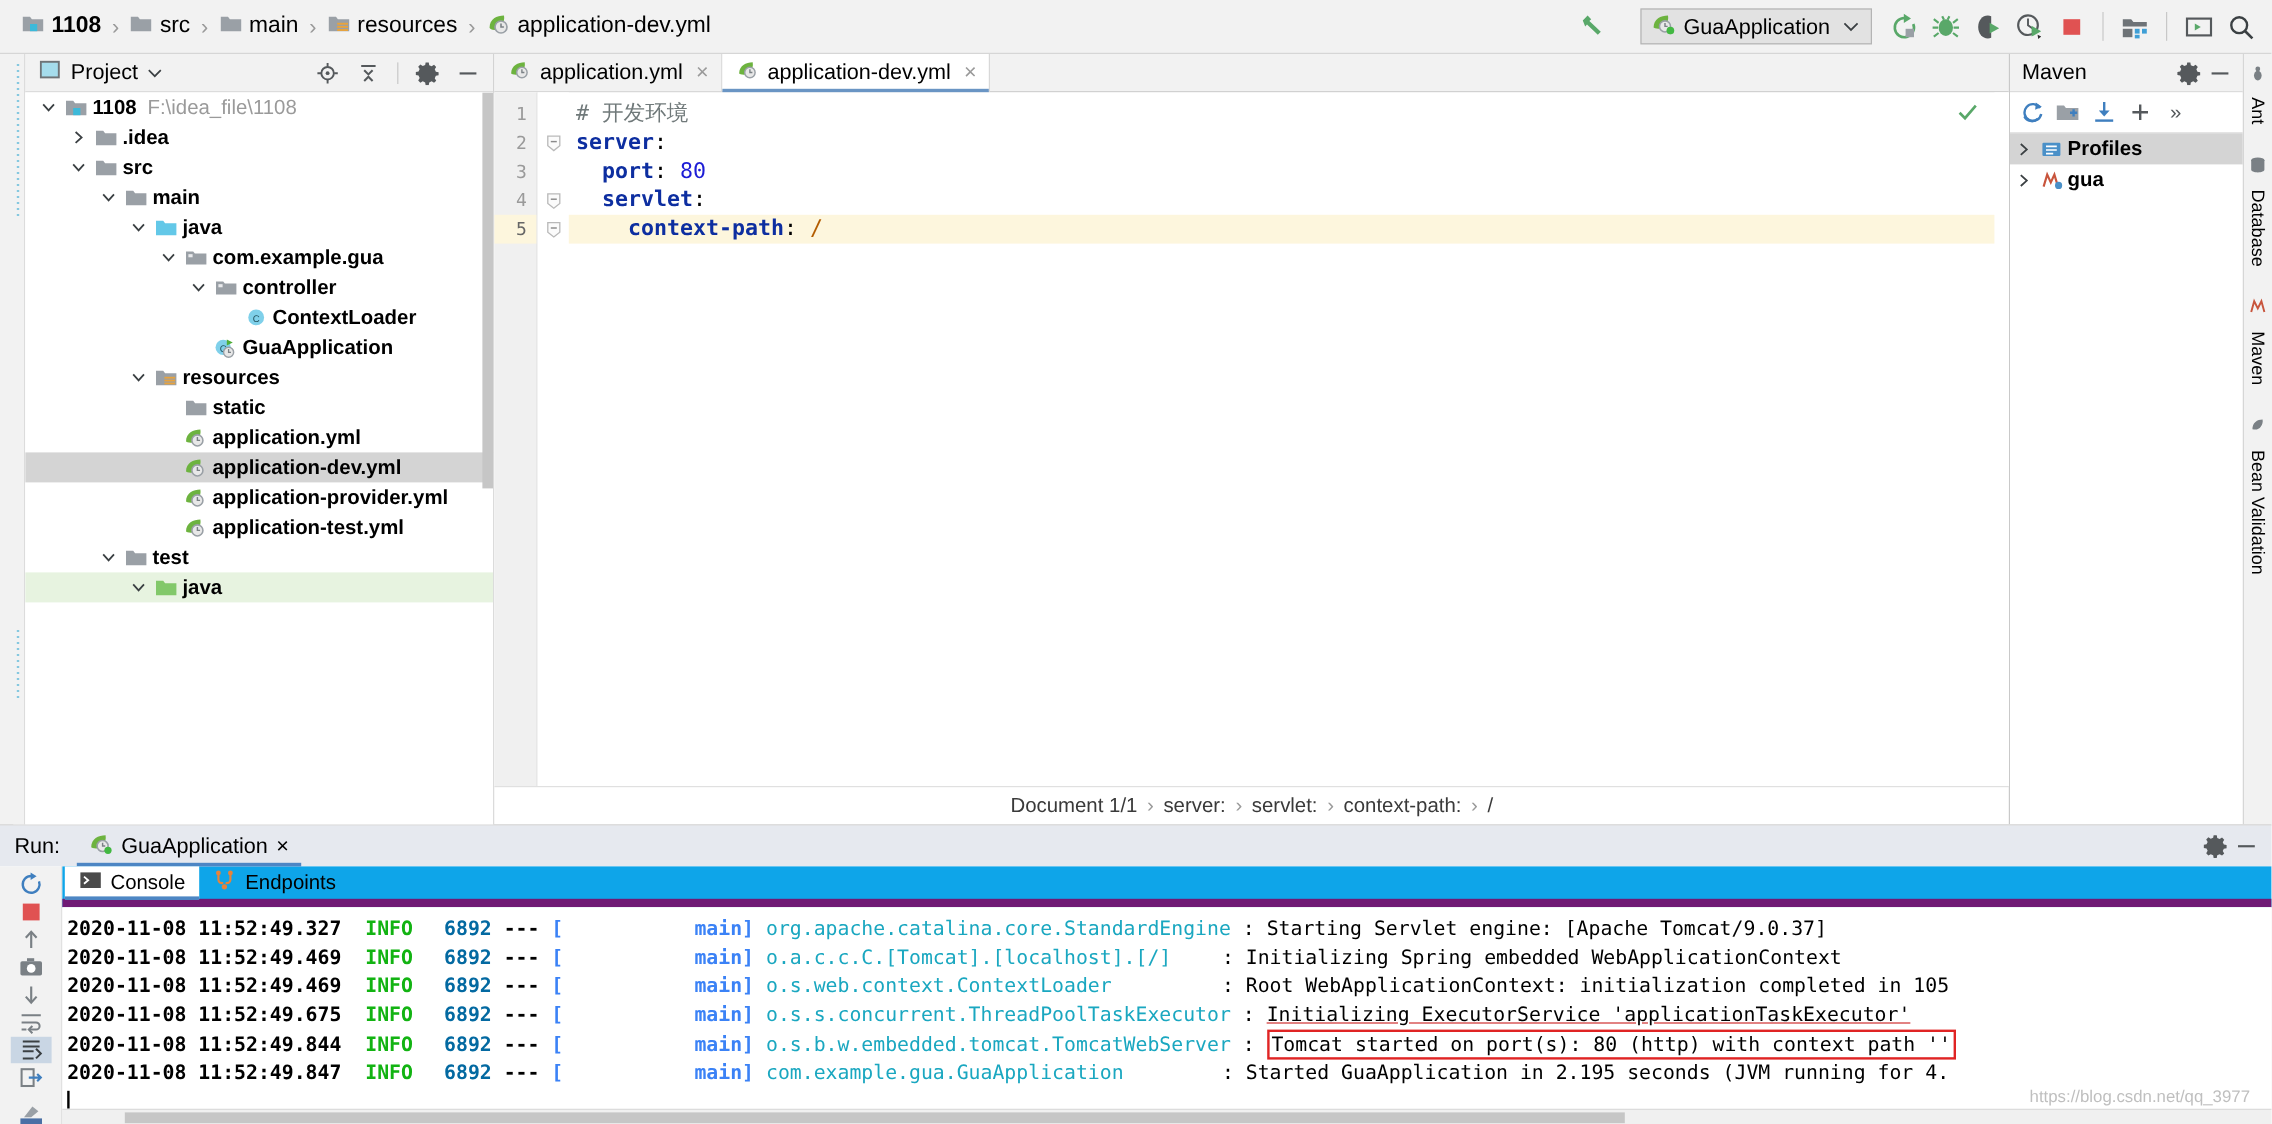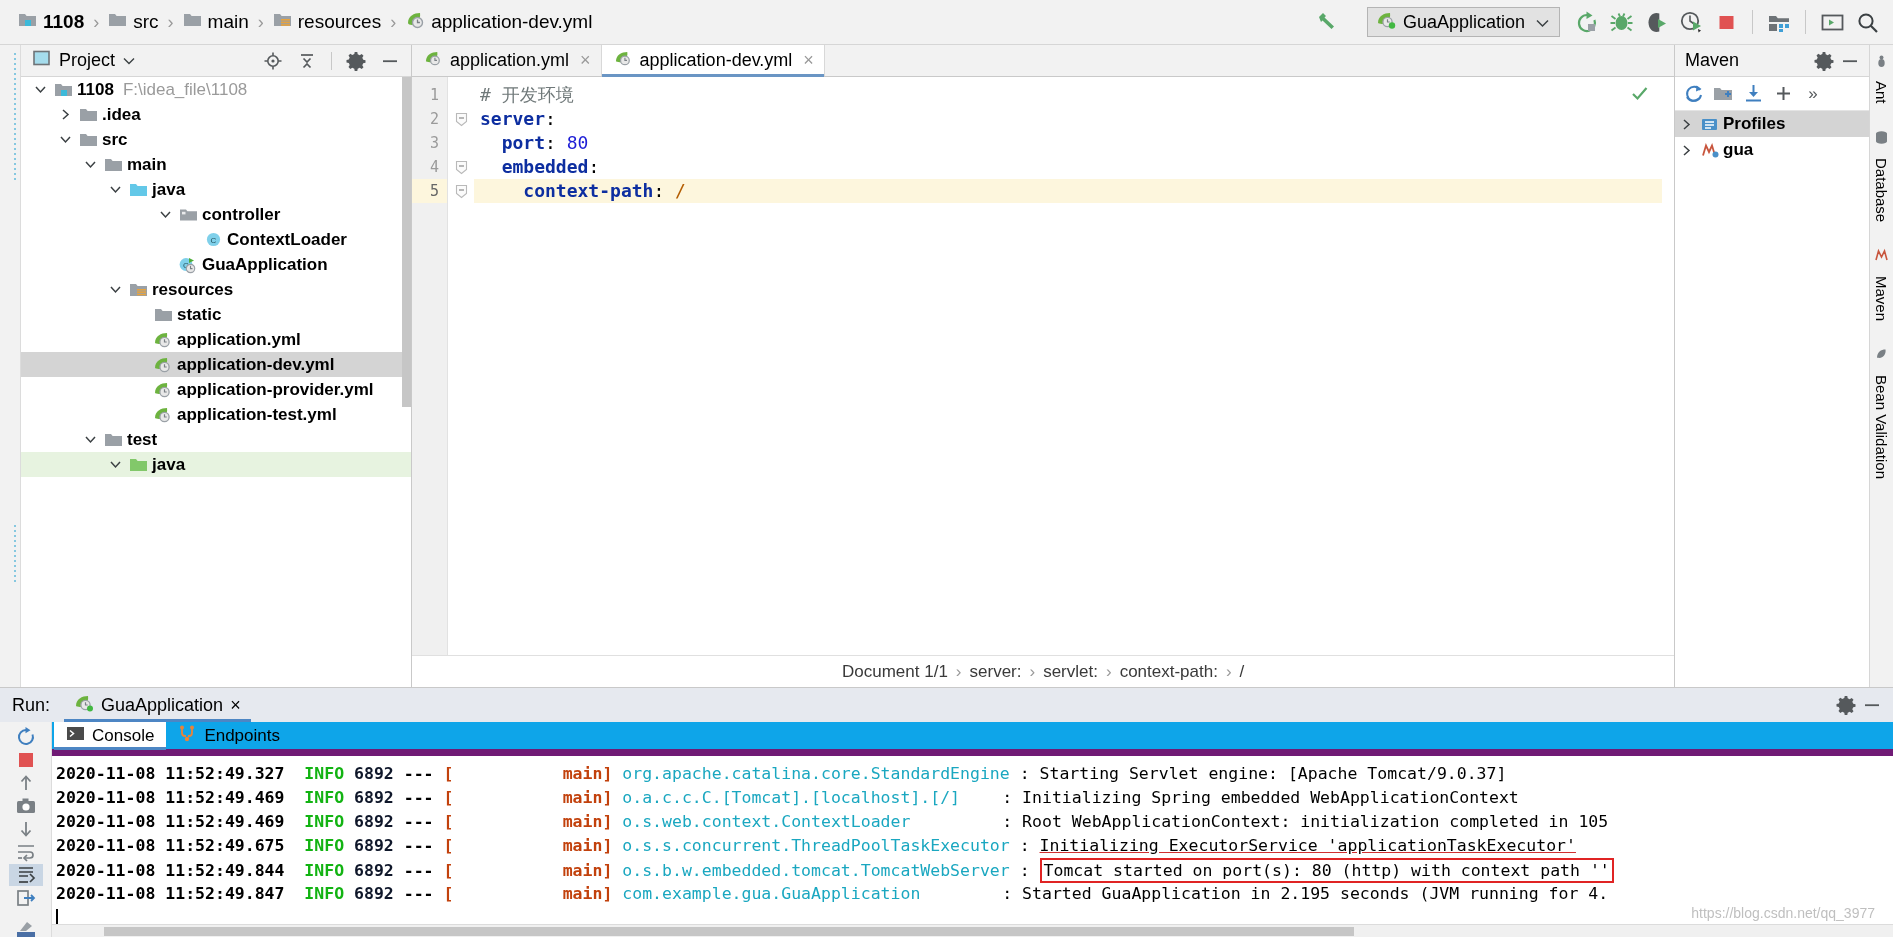--- a/index.html
+++ b/index.html
@@ -175,23 +175,23 @@
       background: #0ea5e9; border-bottom: 7px solid #701a75; padding-left: 2px; }
   .ctab { display: flex; align-items: center; gap: 7px; padding: 0 12px; font-size: 17px; position: relative; }
   .ctab.active { background: #fff; }
   .ctab.active::after { content: ""; position: absolute; left: 0; right: 0; bottom: -1px; height: 3px; background: #4d86c4; }
 
   .console-body { flex: 1 1 auto; position: relative; overflow: hidden; background: #fff;
       font-family: "DejaVu Sans Mono", monospace; font-size: 16.5px; padding: 6px 0 0 4px; }
   .log-line { height: 24px; line-height: 24px; white-space: pre; display: block; }
   .lg-ts { color: #000; font-weight: bold; }
   .lg-info { color: #12b312; font-weight: bold; }
-  .lg-pid { color: #0f172a; font-weight: bold; }
+  .lg-pid { color: #0369a1; font-weight: bold; margin-left: 16px; }
   .lg-dash { color: #000; font-weight: bold; }
-  .lg-thread { color: #c2410c; font-weight: bold; }
+  .lg-thread { color: #3b82f6; font-weight: bold; }
   .lg-logger { color: #1aa7c0; }
   .lg-msg { color: #000; }
   .lg-msg.underlined { text-decoration: underline; text-decoration-color: #d03030; }
   .lg-boxed {
     border: 2px solid #e02424; padding: 0 2px; display: inline-block; line-height: 21px;
   }
   .caret { display: inline-block; width: 2px; height: 17px; background: #000; vertical-align: -3px; }
 
   .console-hscroll { height: 13px; background: #f0f0f0; border-top: 1px solid #dcdcdc; position: relative; }
   .console-hscroll .thumb { position: absolute; left: 52px; top: 2px; height: 9px; width: 1250px; background: #c6c6c6; }
@@ -461,20 +461,34 @@
                 <svg width="11" height="11" viewBox="0 0 11 11">
                   <path d="M1 3l4.5 5L10 3" stroke="#3b4043" stroke-width="1.5" fill="none"></path>
                 </svg>
               </span>
               <span class="node-icon">
                 <svg width="19" height="17" viewBox="0 0 19 17">
                   <path d="M1 3h6l1.6 2H18v10H1z" fill="#63c8e8"></path>
                 </svg>
               </span>
               <span class="node-label">java</span>
+            </div>
+            <div class="tree-row" style="padding-left: 108px;">
+              <span class="twisty">
+                <svg width="11" height="11" viewBox="0 0 11 11">
+                  <path d="M1 3l4.5 5L10 3" stroke="#3b4043" stroke-width="1.5" fill="none"></path>
+                </svg>
+              </span>
+              <span class="node-icon">
+                <svg width="19" height="17" viewBox="0 0 19 17">
+                  <path d="M1 3.5h6l1.4 1.8H18v9.2H1z" fill="#9aa0a6"></path>
+                  <rect x="3" y="5.8" width="3.5" height="2.6" fill="#e9eaec"></rect>
+                </svg>
+              </span>
+              <span class="node-label">com.example.gua</span>
             </div>
             <div class="tree-row" style="padding-left: 133px;">
               <span class="twisty">
                 <svg width="11" height="11" viewBox="0 0 11 11">
                   <path d="M1 3l4.5 5L10 3" stroke="#3b4043" stroke-width="1.5" fill="none"></path>
                 </svg>
               </span>
               <span class="node-icon">
                 <svg width="19" height="17" viewBox="0 0 19 17">
                   <path d="M1 3.5h6l1.4 1.8H18v9.2H1z" fill="#9aa0a6"></path>
@@ -666,21 +680,21 @@
           </div>
         <div class="code-lines" id="code-lines">
           <div class="editor-right-mark">
             <svg width="17" height="17" viewBox="0 0 17 17">
                 <path d="M2 9l4.5 4.5L15.5 3" stroke="#59a869" stroke-width="2.2" fill="none"></path>
               </svg>
           </div>
         <div class="cline"><span class="ycomment"># 开发环境</span></div>
             <div class="cline"><span class="yk">server</span><span class="ypunct">:</span></div>
             <div class="cline"><span class="yk">  port</span><span class="ypunct">: </span><span class="yv">80</span></div>
-            <div class="cline"><span class="yk">  embedded</span><span class="ypunct">:</span></div>
+            <div class="cline"><span class="yk">  servlet</span><span class="ypunct">:</span></div>
             <div class="cline cur"><span class="yk">    context-path</span><span class="ypunct">: </span><span class="yslash">/</span></div>
           </div>
         <div class="code-scroll-right"></div>
       </div>
 
       <div class="breadcrumb-bar" id="editor-breadcrumb">
           <span class="bc-item">Document 1/1</span>
           <span class="bc-sep">›</span>
           <span class="bc-item">server:</span>
           <span class="bc-sep">›</span>

